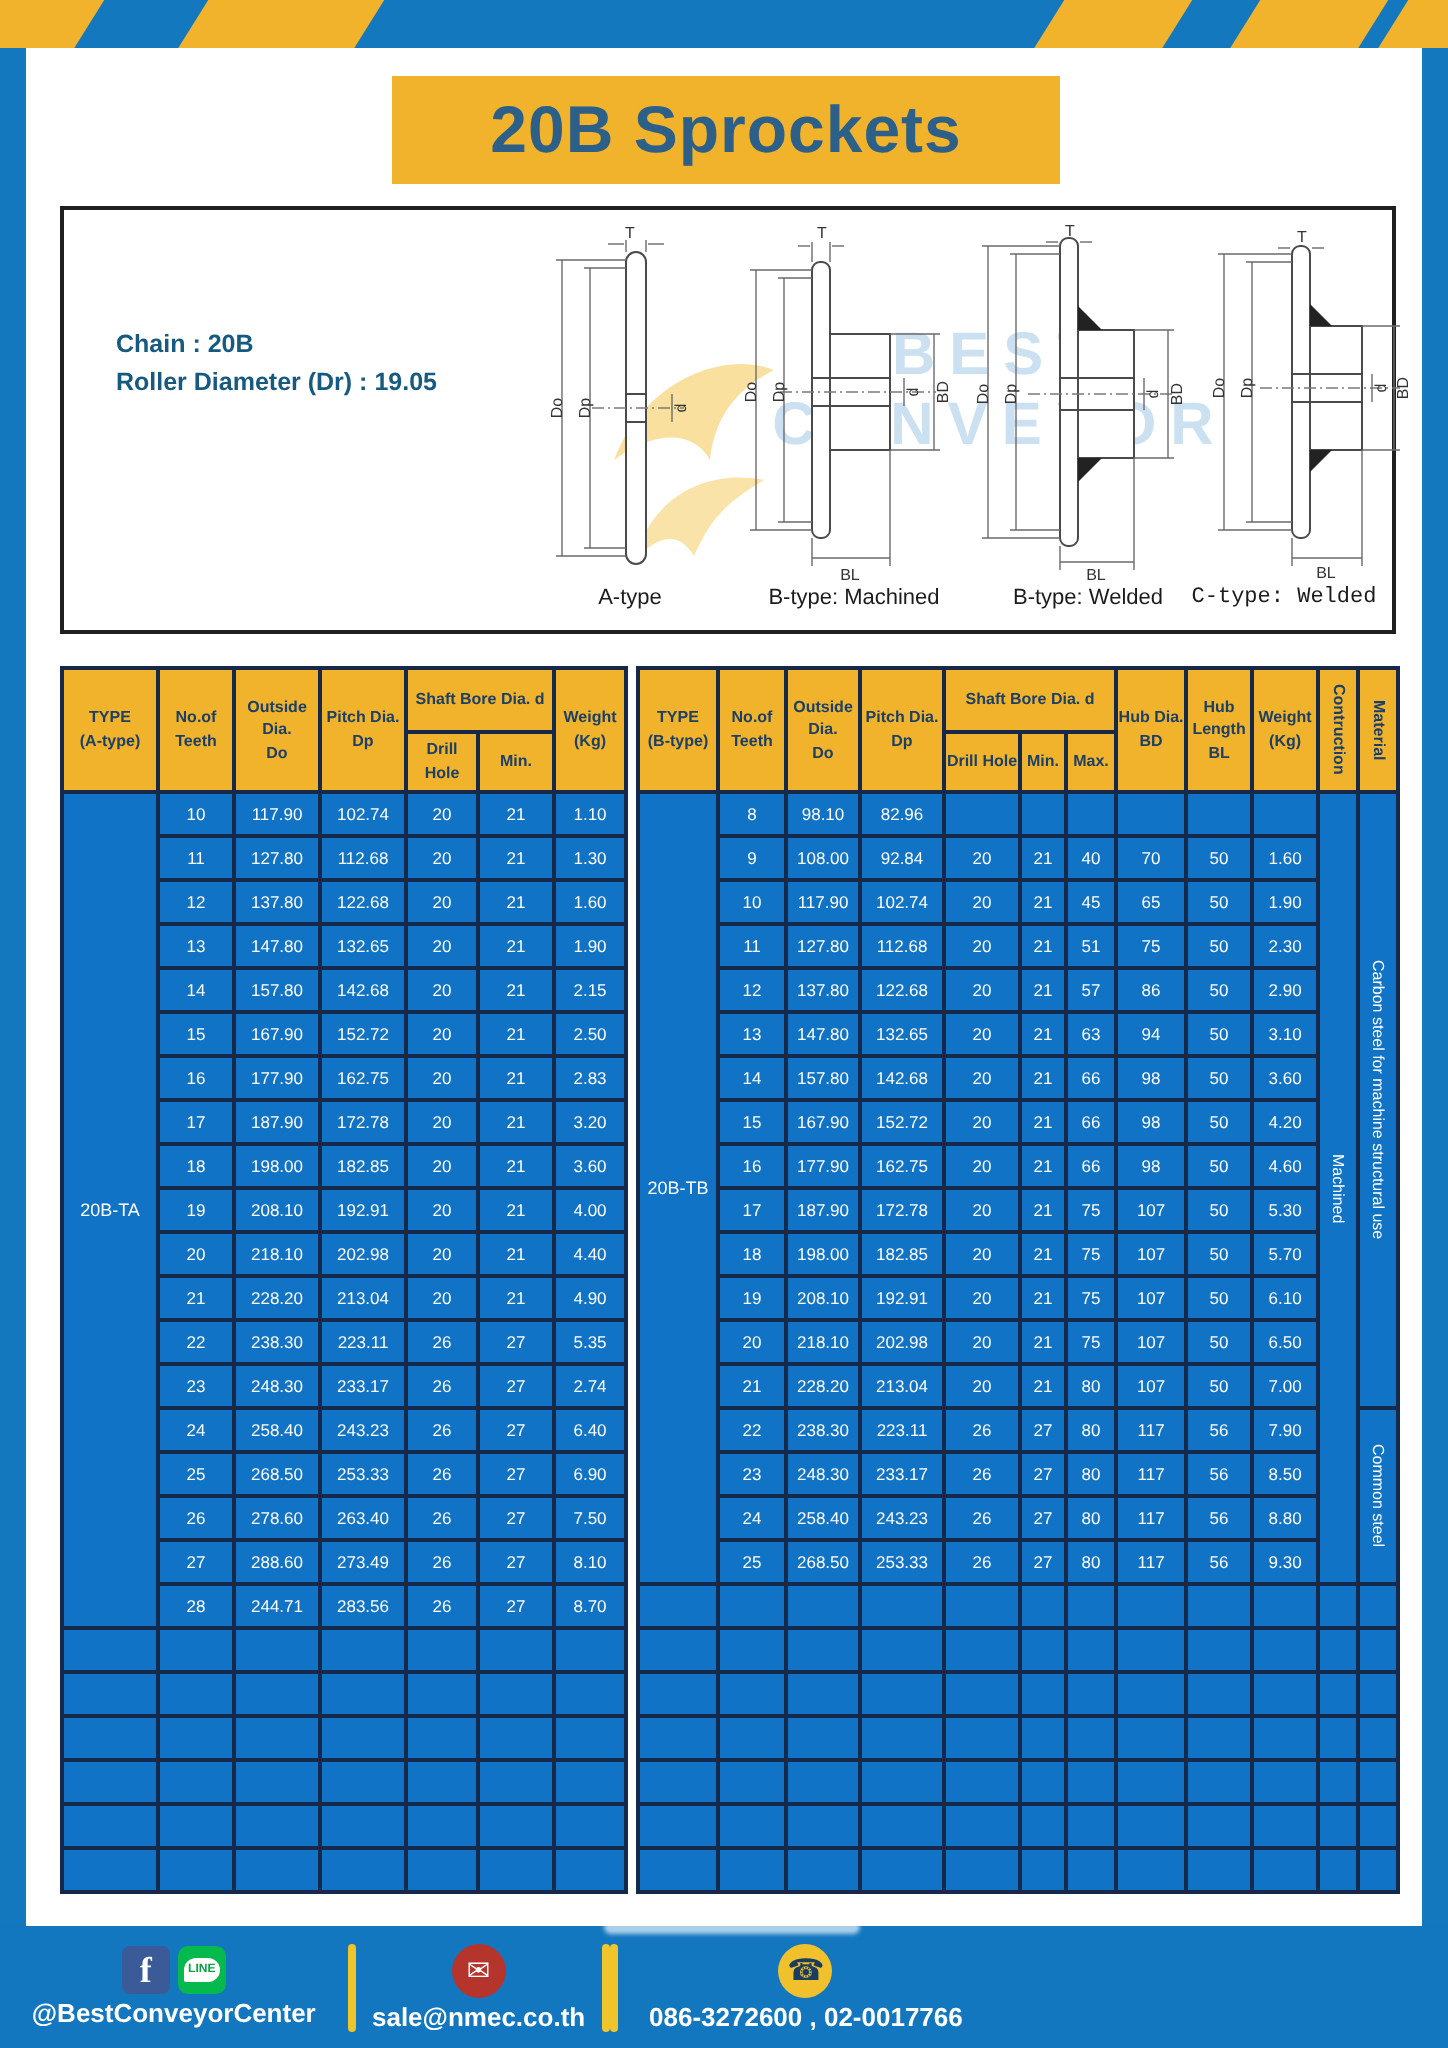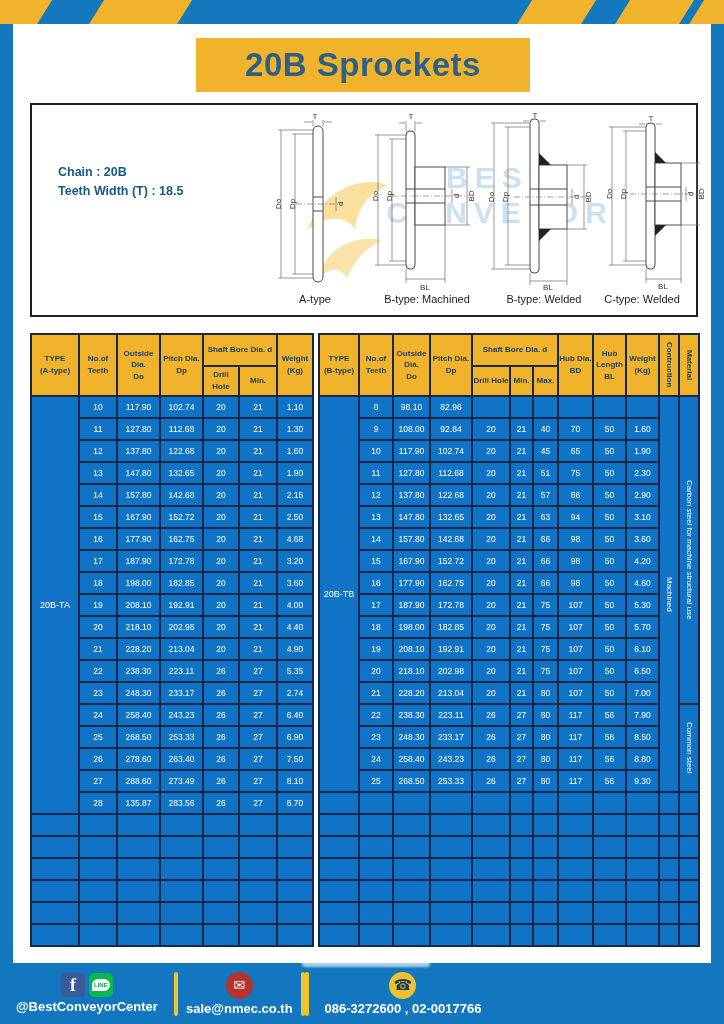--- a/index.html
+++ b/index.html
@@ -88,21 +88,21 @@
       <div class="wm-line">BEST</div>
       <div class="wm-line">CONVEYOR</div>
     </div>
     <svg class="wm-bird" width="110" height="130" viewBox="0 0 110 130">
       <path d="M20,70 C35,30 75,15 100,25 C80,35 70,50 68,70 C60,55 40,55 20,70 Z" fill="rgba(243,186,40,.45)"></path>
       <path d="M30,120 C40,85 70,75 95,80 C75,92 68,100 60,118 C52,105 42,108 30,120 Z" fill="rgba(243,186,40,.40)"></path>
     </svg>
 
     <div class="specs">
       <div class="spec-line">Chain : 20B</div>
-      <div class="spec-line">Teeth Width (T) : 18.5</div>
+      <div class="spec-line">Roller Diameter (Dr) : 19.05</div>
     </div>
 
     <div class="diag" style="left:236px;">
       <svg width="95" height="180" viewBox="0 0 95 180">
         <text class="dtext" x="47" y="8" text-anchor="middle">T</text>
         <line class="dthin" x1="36" y1="11" x2="44" y2="11"></line>
           <line class="dthin" x1="56" y1="11" x2="64" y2="11"></line>
         <line class="dthin" x1="45" y1="15" x2="45" y2="9"></line>
           <line class="dthin" x1="55" y1="15" x2="55" y2="9"></line>
         <rect class="plate" x="45" y="15" width="10" height="156" rx="5"></rect>
@@ -217,21 +217,21 @@
         <line class="dthin" x1="42" y1="158" x2="42" y2="172"></line>
           <line class="dthin" x1="77" y1="114" x2="77" y2="172"></line>
         <line class="dthin" x1="42" y1="168" x2="77" y2="168"></line>
         <text class="dtext" x="59" y="178" text-anchor="middle">BL</text>
       </svg>
     </div>
 
     <div class="caption" style="left:218px;">A-type</div>
     <div class="caption" style="left:330px;">B-type: Machined</div>
     <div class="caption" style="left:447px;">B-type: Welded</div>
-    <div class="caption" style="left:545px;">C-type: Welded</div>
+    <div class="caption" style="left:545px;font-family:Liberation Mono, monospace;">C-type: Welded</div>
   </div>
 
   <table id="tableA">
     <colgroup>
       <col style="width:48px">
         <col style="width:38px">
         <col style="width:43px">
         <col style="width:43px">
       <col style="width:36px">
         <col style="width:38px">
@@ -306,21 +306,21 @@
           <td>20</td>
           <td>21</td>
           <td>2.50</td>
         </tr>
         <tr>
           <td>16</td>
           <td>177.90</td>
           <td>162.75</td>
           <td>20</td>
           <td>21</td>
-          <td>4.68</td>
+          <td>2.83</td>
         </tr>
         <tr>
           <td>17</td>
           <td>187.90</td>
           <td>172.78</td>
           <td>20</td>
           <td>21</td>
           <td>3.20</td>
         </tr>
         <tr>
@@ -398,21 +398,21 @@
         <tr>
           <td>27</td>
           <td>288.60</td>
           <td>273.49</td>
           <td>26</td>
           <td>27</td>
           <td>8.10</td>
         </tr>
         <tr>
           <td>28</td>
-          <td>135.87</td>
+          <td>244.71</td>
           <td>283.56</td>
           <td>26</td>
           <td>27</td>
           <td>8.70</td>
         </tr>
         <tr>
           <td></td>
           <td></td>
           <td></td>
           <td></td>

